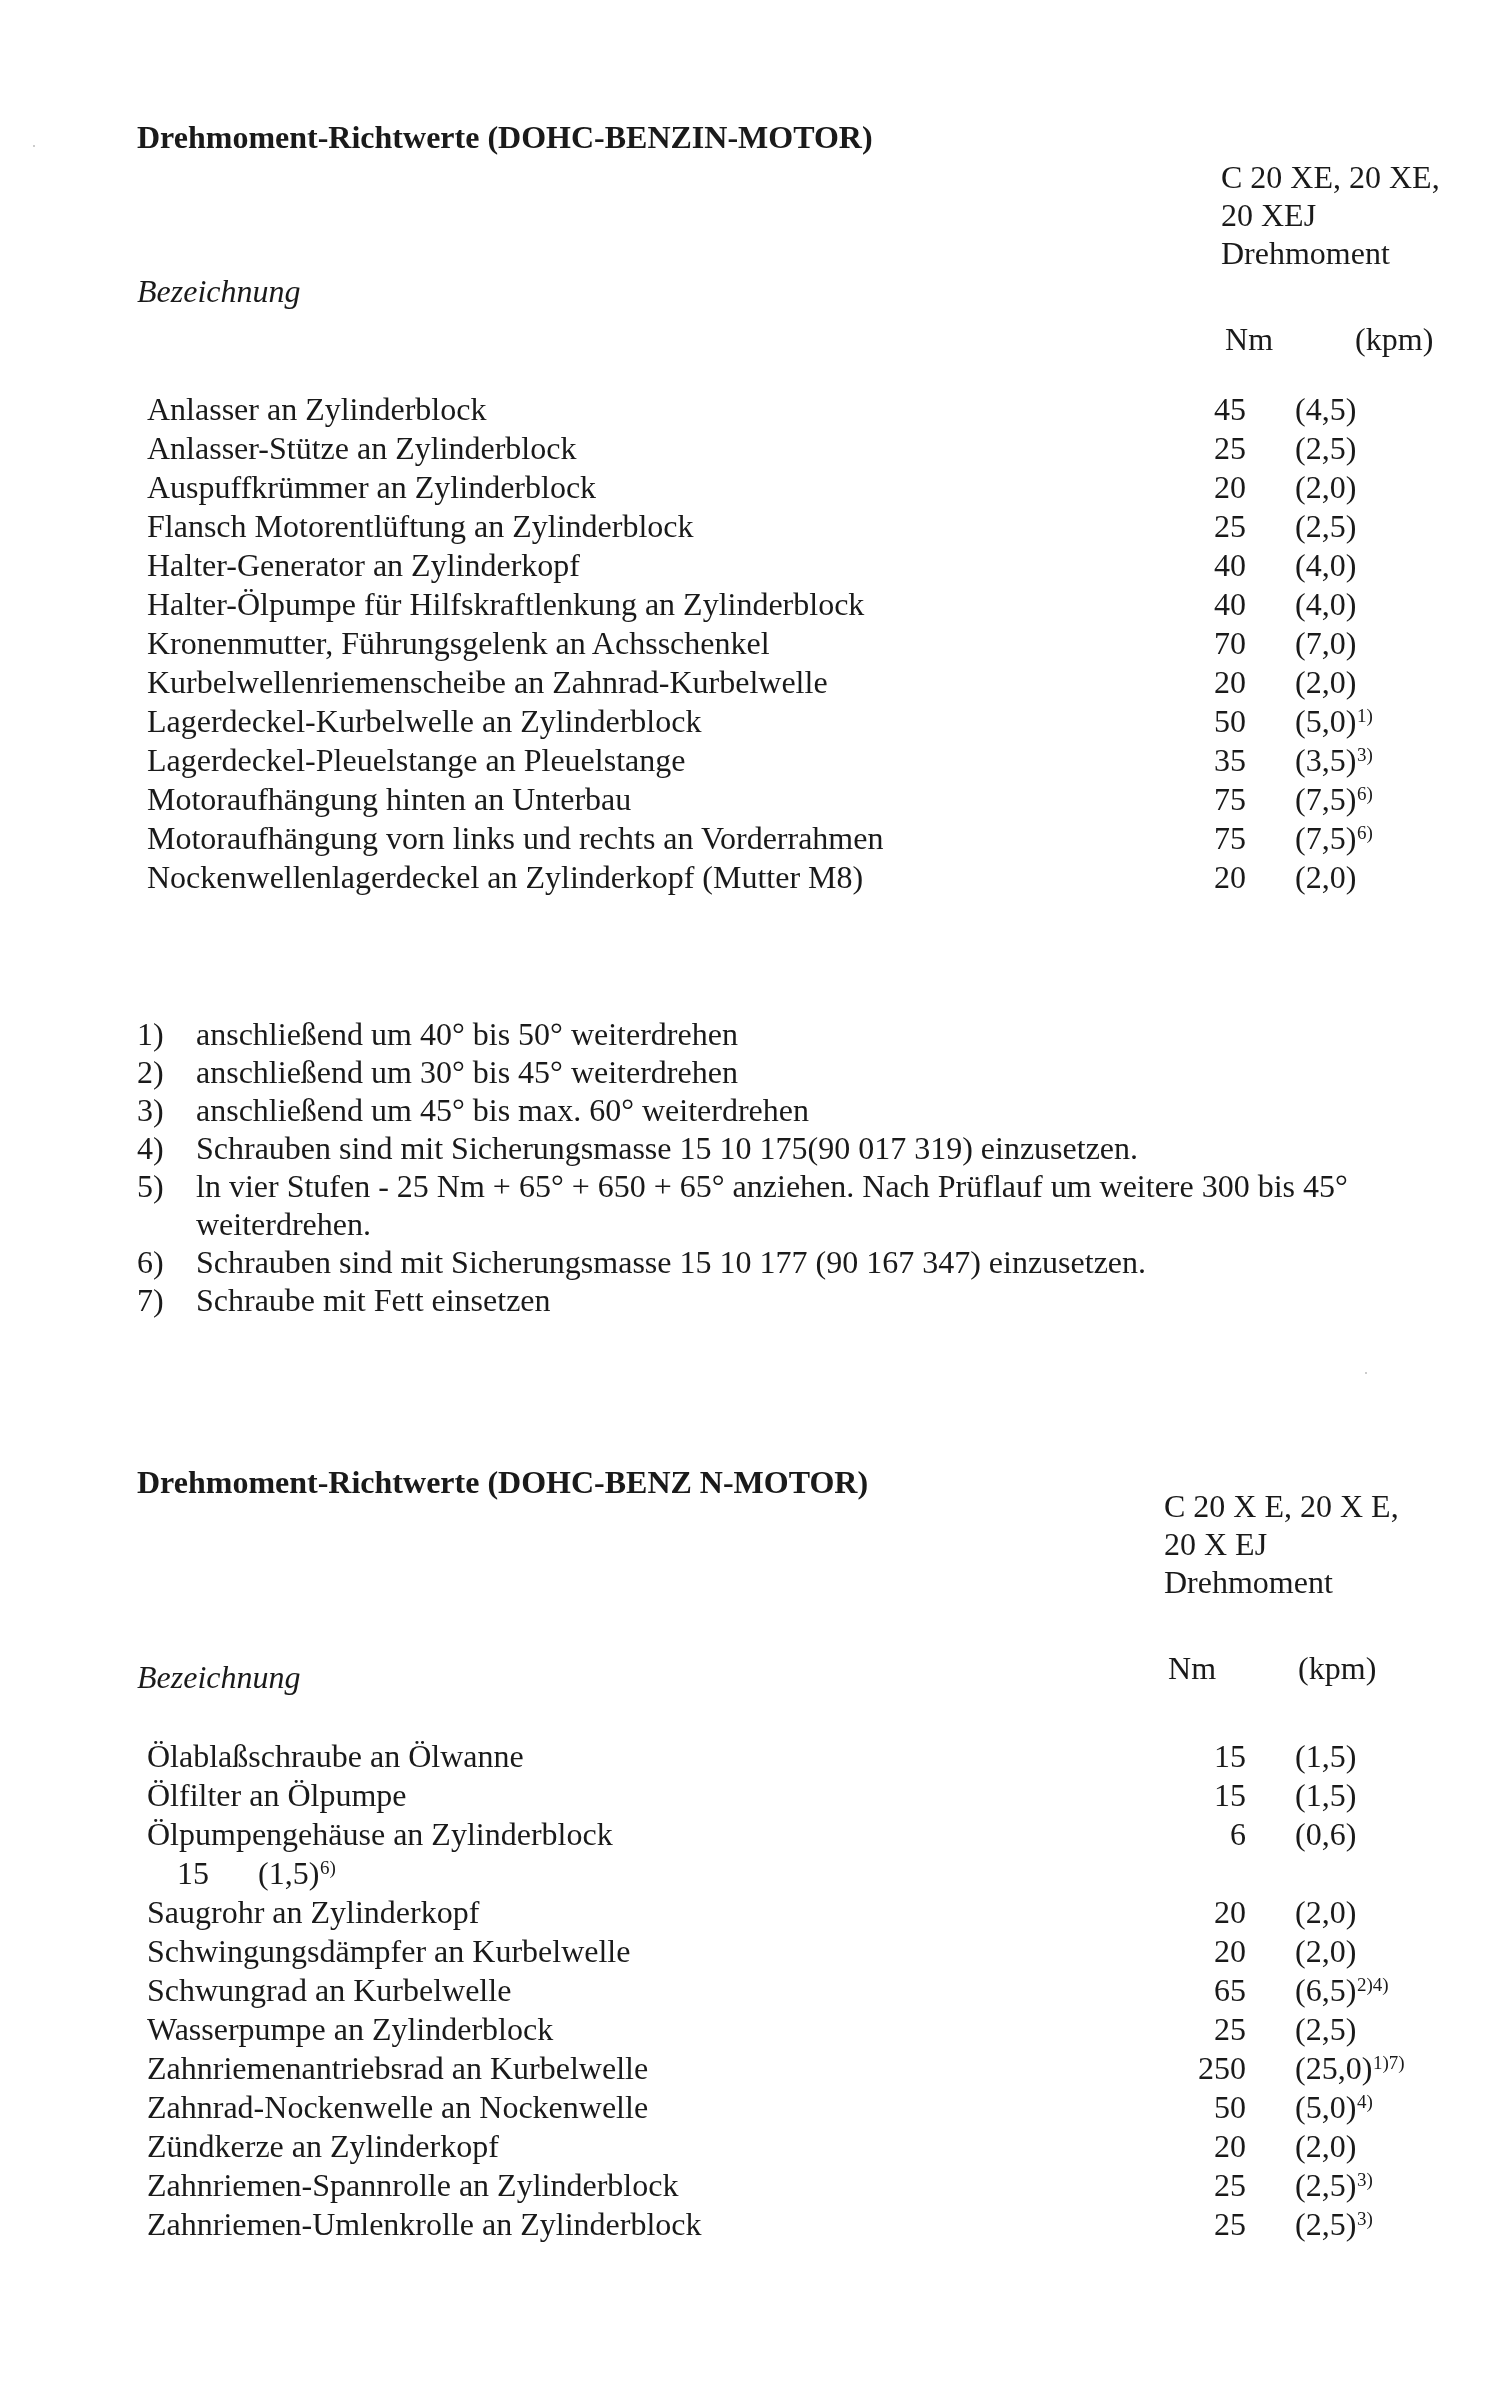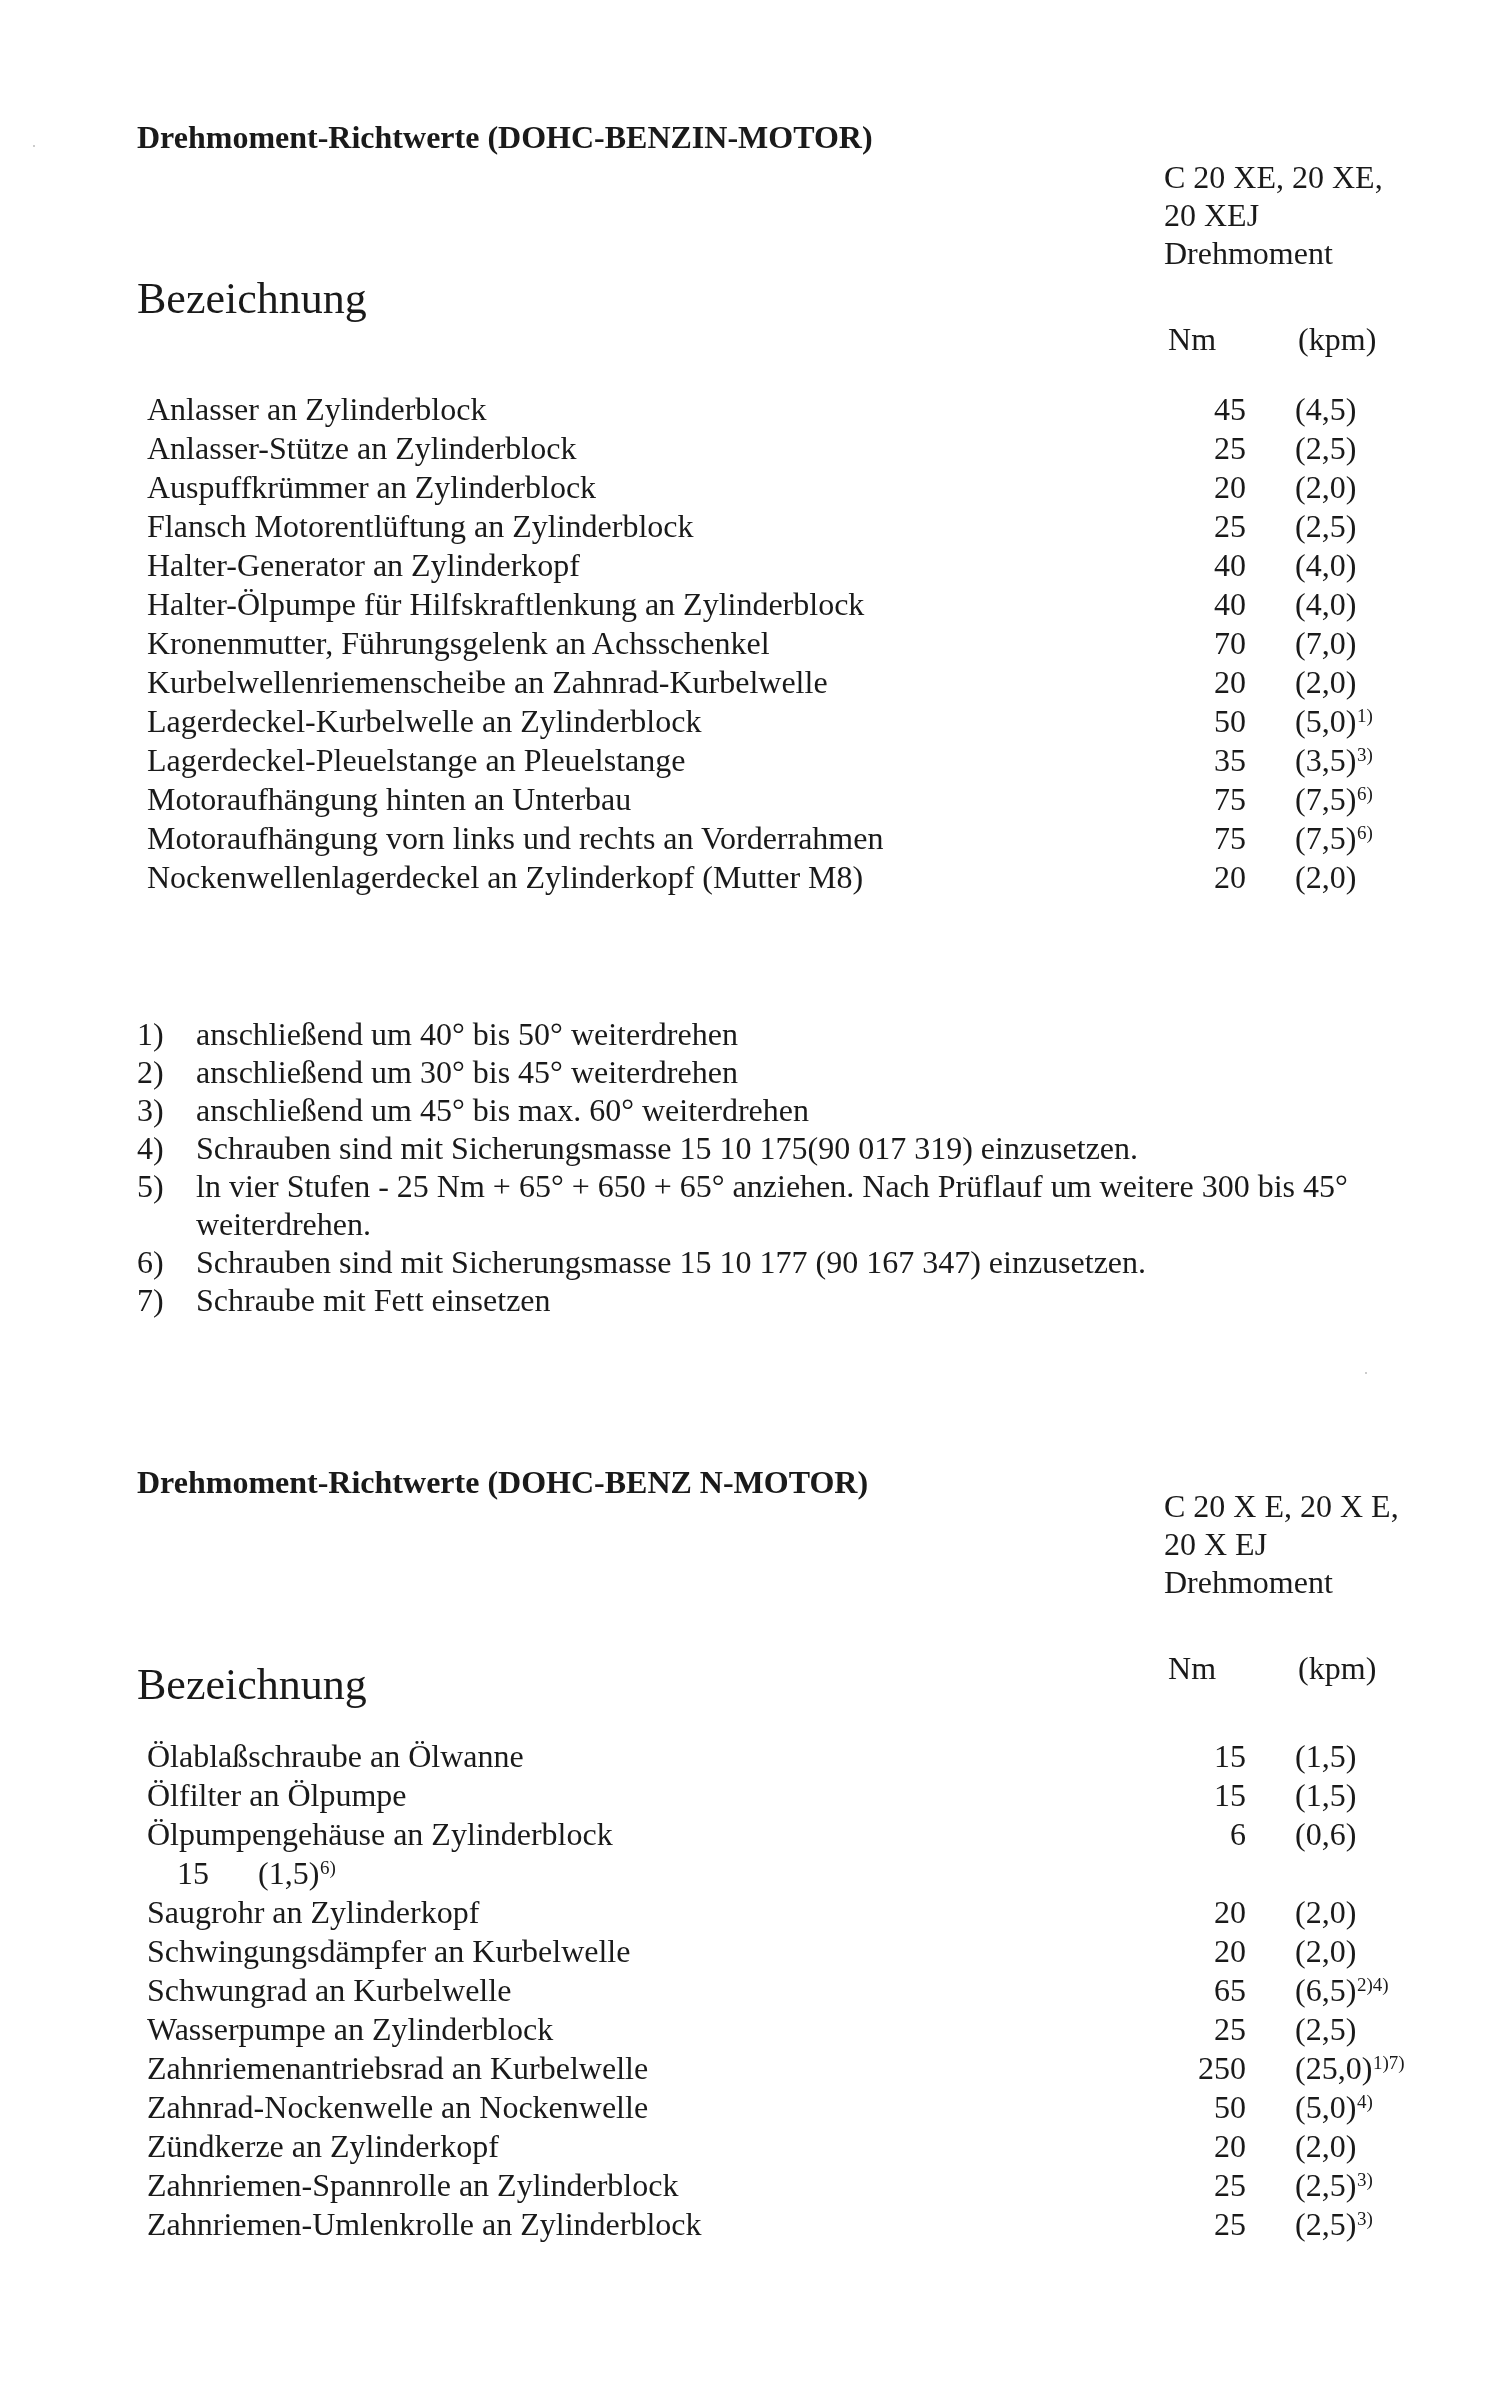--- a/index.html
+++ b/index.html
@@ -9,40 +9,40 @@
     color: #1a1a1a;
   }
   .section { position: absolute; left: 137px; width: 1304px; }
   .title {
     font-weight: bold; font-size: 32px; position: absolute; left: 0; white-space: nowrap; margin-top: 34px;
   }
   .colhead { position: absolute; left: 1027px; font-size: 32px; line-height: 38px; white-space: nowrap; }
   .colhead .line { display: block; }
   .colhead .units { display: flex; margin-top: 48px; }
   .colhead .units .nm { width: 130px; padding-left: 4.1px; }
-  .bez-label { position: absolute; left: 0; font-size: 44px; white-space: nowrap; }
+  .bez-label { position: absolute; left: 0; font-size: 32px; white-space: nowrap; font-style: italic; }
   .rows { position: absolute; left: 0; width: 1304px; margin-left: 10px; }
   .row { display: flex; height: 39px; align-items: center; font-size: 32px; white-space: nowrap; }
   .row .name { width: 1037px; }
   .row .nm { width: 62px; text-align: right; }
   .row .kpm { padding-left: 49px; }
   .row .kpm sup { font-size: 19px; vertical-align: 9.6px; margin-left: 0.7px; }
   .notes { position: absolute; left: 0; width: 1304px; font-size: 32px; }
   .note { display: flex; line-height: 38px; }
   .note .num { width: 59px; flex: none; }
   .note .txt { flex: 1; white-space: pre-wrap; }
   .speck { position: absolute; width: 2.1px; height: 2.1px; background: #bbb; border-radius: 50%; }
 </style>
 </head>
 <body>
 
 <div class="section" style="top:0;">
   <div class="title" style="top:85px;">Drehmoment-Richtwerte (DOHC-BENZIN-MOTOR)</div>
 
-  <div class="colhead" style="top:158px; left:1027px;">
+  <div class="colhead" style="top:158px; left:1084px;">
     <span class="line">C 20 XE, 20 XE,</span>
     <span class="line">20 XEJ</span>
     <span class="line">Drehmoment</span>
     <span class="units">
       <span class="nm">Nm</span>
       <span>(kpm)</span>
     </span>
   </div>
   <div class="bez-label" style="top:273px;">Bezeichnung</div>
 

